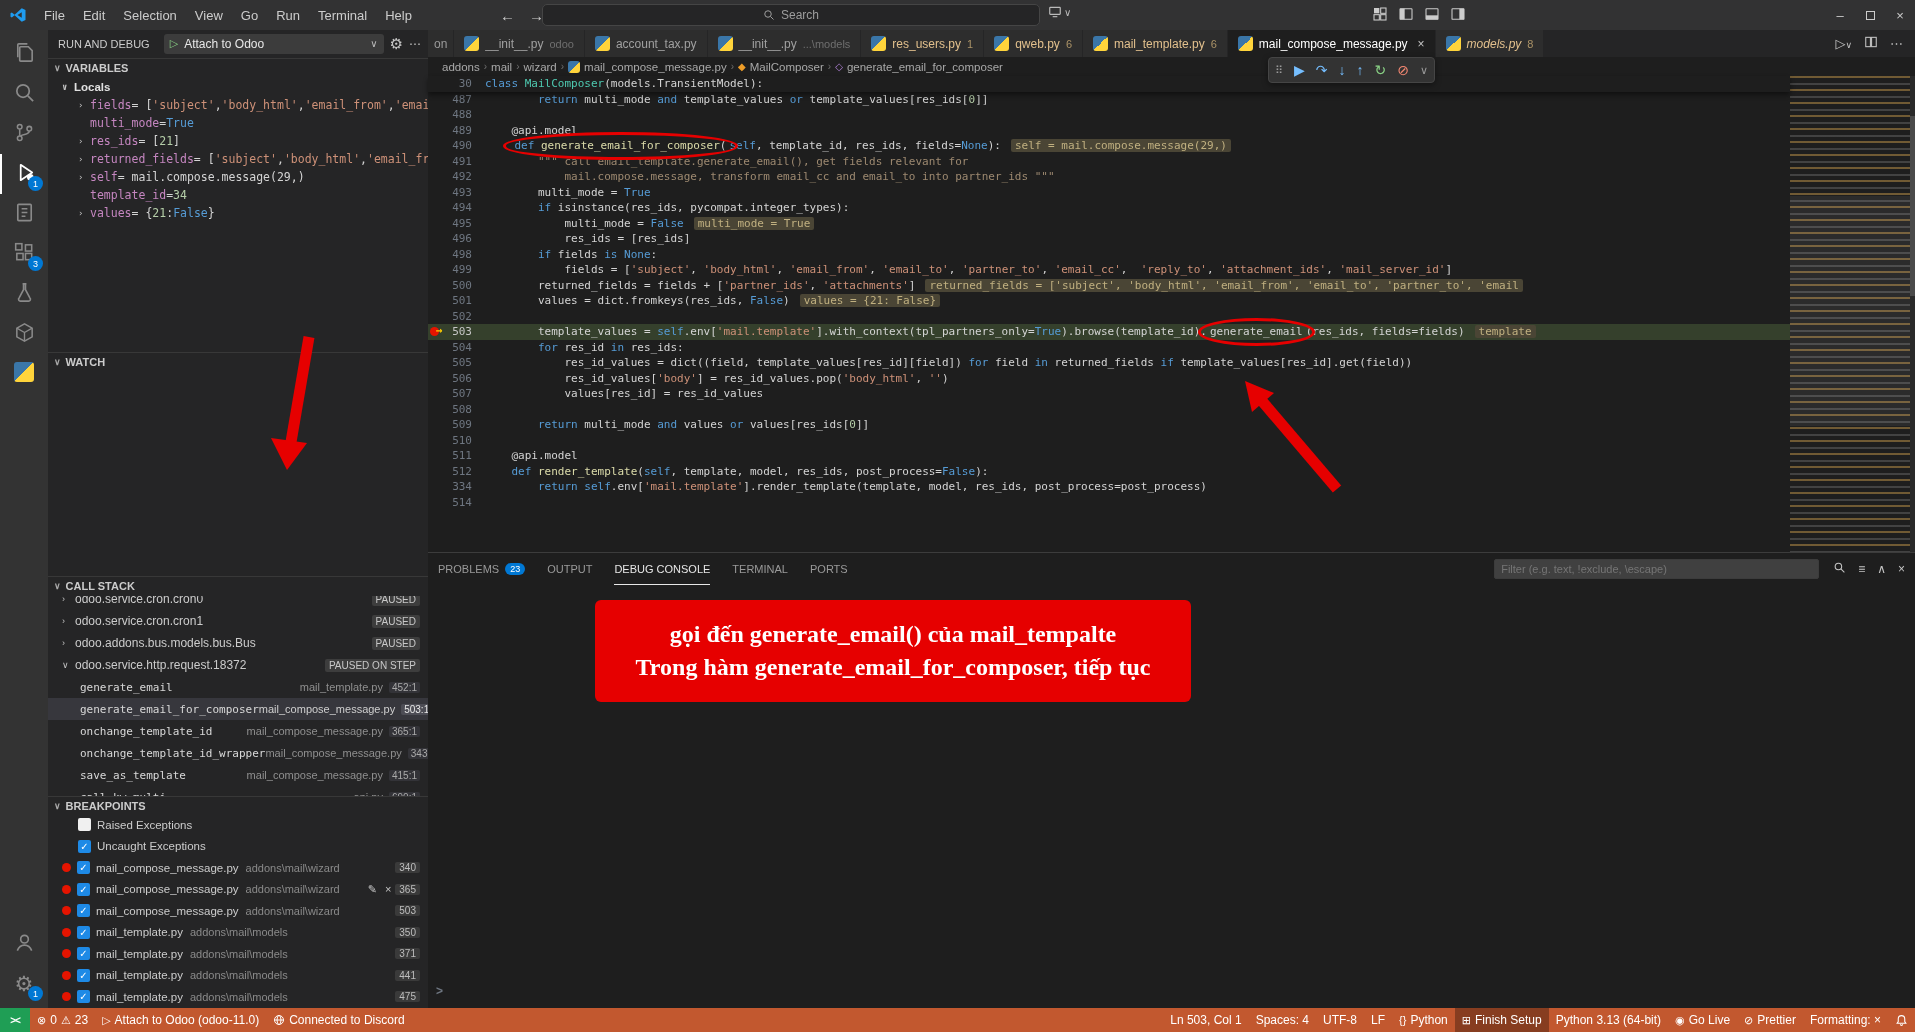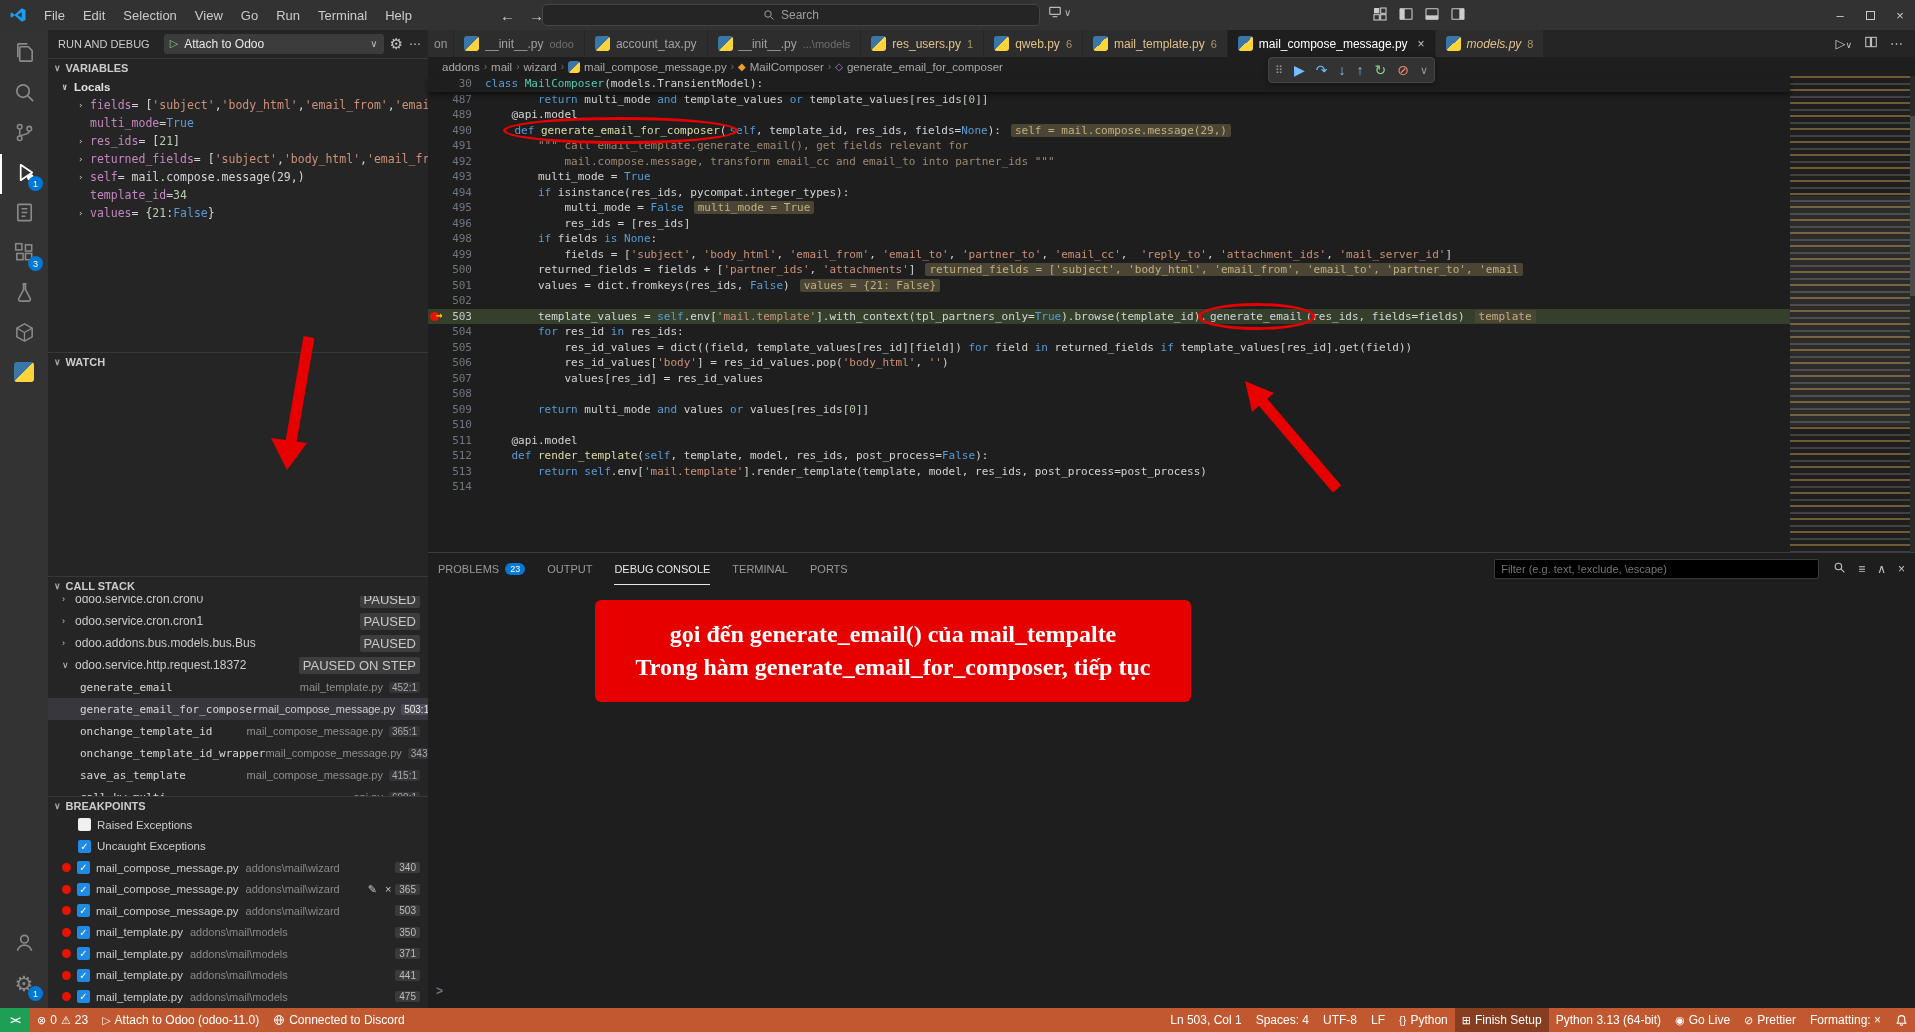--- a/index.html
+++ b/index.html
@@ -48,21 +48,21 @@
   .var-rows{ position:absolute; left:0; top:48px; width:380px; }
   .var-row{ height:18px; display:flex; align-items:center; padding-left:22px; font-size:11.5px; white-space:nowrap; overflow:hidden;}
   .var-row .twist{ width:12px; color:#c5c5c5; font-size:9px; flex:none;}
   .var-name{ color:#c586c0; }
   .scope-row{ padding-left:14px; color:#e0e0e0; font-weight:bold; font-size:11.5px;}
   .tk-p{color:#d4d4d4}.tk-k{color:#569cd6}.tk-f{color:#dcdcaa}.tk-c{color:#4ec9b0}
   .tk-s{color:#ce9178}.tk-n{color:#b5cea8}.tk-d{color:#9d8970}
   .cs-body{ position:absolute; left:0; top:566px; width:380px; height:200px; overflow:hidden; }
   .cs-row{ height:22px; display:flex; align-items:center; padding:0 8px 0 14px; white-space:nowrap; color:#cccccc;}
   .cs-row .twist{ width:13px; font-size:9px; color:#c5c5c5; flex:none;}
-  .cs-badge{ margin-left:auto; background:#3d3d3d; color:#c8c8c8; font-size:13px; padding:1px 4px; border-radius:2px; flex:none;}
+  .cs-badge{ margin-left:auto; background:#3d3d3d; color:#c8c8c8; font-size:10px; padding:1px 4px; border-radius:2px; flex:none;}
   .frame-row{ height:22px; display:flex; align-items:center; padding:0 8px 0 32px; white-space:nowrap;}
   .frame-row.sel{ background:#37373d; }
   .frame-fn{ font-family:"DejaVu Sans Mono", monospace; font-size:11px; color:#d8d8d8;}
   .frame-file{ margin-left:auto; color:#8f8f8f; font-size:11px; }
   .frame-row.sel .frame-file{ color:#cfcfcf; }
   .frame-line{ margin-left:6px; background:#333338; color:#a9a9a9; font-size:10px; padding:0 3px; border-radius:2px;}
   .frame-row.sel .frame-line{ background:#4d4d55; color:#e8e8e8; }
   .bp-rows{ position:absolute; left:0; top:784px; width:380px; }
   .bp-row{ height:21.5px; display:flex; align-items:center; padding:0 8px 0 14px; white-space:nowrap; font-size:11.5px; color:#cccccc;}
   .bp-dot{ width:9px; height:9px; border-radius:50%; background:#e51400; margin-right:6px; flex:none;}
@@ -114,21 +114,21 @@
   .dbg-toolbar{ position:absolute; left:840px; top:27px; height:26px; background:#333333; border:1px solid #454545;
                 border-radius:4px; display:flex; align-items:center; padding:0 6px; gap:11px; font-size:14px; z-index:8;
                 box-shadow:0 2px 6px rgba(0,0,0,.4); }
   .dbg-blue{ color:#75beff; } .dbg-green{ color:#89d185; } .dbg-red{ color:#f48771; } .dbg-grey{ color:#9a9a9a; font-size:11px;}
   
   .panel{ position:absolute; left:0; top:522px; width:1487px; height:456px; background:#1e1e1e; border-top:1px solid #3c3c3c;}
   .panel-head{ height:32px; display:flex; align-items:center; padding:0 10px; }
   .ptab{ font-size:11px; color:#9a9a9a; margin-right:22px; display:flex; align-items:center; gap:6px; height:32px; }
   .ptab.active{ color:#e7e7e7; border-bottom:1px solid #e7e7e7; }
   .ptab .badge{ background:#0078d4; color:#fff; border-radius:8px; font-size:9px; padding:1px 5px;}
-  .pfilter{ margin-left:auto; width:325px; height:20px; background:#000000; border:1px solid #3c3c3c; border-radius:2px;
+  .pfilter{ margin-left:auto; width:325px; height:20px; background:#404040; border:1px solid #3c3c3c; border-radius:2px;
             color:#989898; font-size:11px; padding:0 6px; font-family:"Liberation Sans", sans-serif;}
   .picons{ display:flex; align-items:center; gap:12px; margin-left:14px; color:#c5c5c5; font-size:12px;}
   .prompt{ position:absolute; left:8px; bottom:10px; color:#6e7681; font-size:12px; font-weight:bold;}
   
   .statusbar{ position:absolute; left:0; bottom:0; width:1915px; height:24px; background:#c2582f; display:flex;
               align-items:center; font-size:12px; color:#ffffff; }
   .sb-remote{ width:30px; height:24px; background:#1f9e55; display:flex; align-items:center; justify-content:center;
               font-size:10px; font-weight:bold; letter-spacing:-1px;}
   .sb-seg{ padding:0 7px; display:flex; align-items:center; gap:4px; height:24px; white-space:nowrap;}
   .sb-seg.hl{ background:rgba(0,0,0,.30); }
@@ -587,20 +587,21 @@
       <span class="dbg-red">⊘</span>
       <span class="dbg-grey">∨</span>
     </div>
 
     <div class="codewrap">
       <div class="sticky" id="code-sticky">
           <div class="code-row"><span class="ln">30</span><span class="lc"><span class="tk-k">class </span><span class="tk-c">MailComposer</span><span class="tk-p">(models.TransientModel):</span></span></div>
         </div>
       <div id="code-lines">
           <div class="code-row"><span class="ln">487</span><span class="lc"><span class="tk-p">        </span><span class="tk-k">return </span><span class="tk-p">multi_mode </span><span class="tk-k">and </span><span class="tk-p">template_values </span><span class="tk-k">or </span><span class="tk-p">template_values[res_ids[</span><span class="tk-n">0</span><span class="tk-p">]]</span></span></div>
+          <div class="code-row"><span class="ln">488</span><span class="lc"></span></div>
           <div class="code-row"><span class="ln">489</span><span class="lc"><span class="tk-p">    @api.model</span></span></div>
           <div class="code-row"><span class="ln">490</span><span class="lc"><span class="tk-p">    </span><span class="circle"><span class="tk-k">def </span><span class="tk-f">generate_email_for_composer</span><span class="tk-p">(</span></span><span class="tk-k">self</span><span class="tk-p">, template_id, res_ids, fields=</span><span class="tk-k">None</span><span class="tk-p">):</span></span><span class="hint">self = mail.compose.message(29,)</span></div>
           <div class="code-row"><span class="ln">491</span><span class="lc"><span class="tk-p">        </span><span class="tk-d">""" call email_template.generate_email(), get fields relevant for</span></span></div>
           <div class="code-row"><span class="ln">492</span><span class="lc"><span class="tk-d">            mail.compose.message, transform email_cc and email_to into partner_ids """</span></span></div>
           <div class="code-row"><span class="ln">493</span><span class="lc"><span class="tk-p">        multi_mode = </span><span class="tk-k">True</span></span></div>
           <div class="code-row"><span class="ln">494</span><span class="lc"><span class="tk-p">        </span><span class="tk-k">if </span><span class="tk-p">isinstance(res_ids, pycompat.integer_types):</span></span></div>
           <div class="code-row"><span class="ln">495</span><span class="lc"><span class="tk-p">            multi_mode = </span><span class="tk-k">False</span></span><span class="hint">multi_mode = True</span></div>
           <div class="code-row"><span class="ln">496</span><span class="lc"><span class="tk-p">            res_ids = [res_ids]</span></span></div>
           <div class="code-row"><span class="ln">498</span><span class="lc"><span class="tk-p">        </span><span class="tk-k">if </span><span class="tk-p">fields </span><span class="tk-k">is </span><span class="tk-k">None</span><span class="tk-p">:</span></span></div>
           <div class="code-row"><span class="ln">499</span><span class="lc"><span class="tk-p">            fields = [</span><span class="tk-s">'subject'</span><span class="tk-p">, </span><span class="tk-s">'body_html'</span><span class="tk-p">, </span><span class="tk-s">'email_from'</span><span class="tk-p">, </span><span class="tk-s">'email_to'</span><span class="tk-p">, </span><span class="tk-s">'partner_to'</span><span class="tk-p">, </span><span class="tk-s">'email_cc'</span><span class="tk-p">,  </span><span class="tk-s">'reply_to'</span><span class="tk-p">, </span><span class="tk-s">'attachment_ids'</span><span class="tk-p">, </span><span class="tk-s">'mail_server_id'</span><span class="tk-p">]</span></span></div>
@@ -610,21 +611,21 @@
           <div class="code-row cur"><span class="gut-mark"><span class="gut-dot"></span><span class="gut-arrow">→</span></span><span class="ln">503</span><span class="lc"><span class="tk-p">        template_values = </span><span class="tk-k">self</span><span class="tk-p">.env[</span><span class="tk-s">'mail.template'</span><span class="tk-p">].with_context(tpl_partners_only=</span><span class="tk-k">True</span><span class="tk-p">).browse(template_id).</span><span class="circle"><span class="tk-p">generate_email</span></span><span class="tk-p">(res_ids, fields=fields)</span></span><span class="hint">template</span></div>
           <div class="code-row"><span class="ln">504</span><span class="lc"><span class="tk-p">        </span><span class="tk-k">for </span><span class="tk-p">res_id </span><span class="tk-k">in </span><span class="tk-p">res_ids:</span></span></div>
           <div class="code-row"><span class="ln">505</span><span class="lc"><span class="tk-p">            res_id_values = dict((field, template_values[res_id][field]) </span><span class="tk-k">for </span><span class="tk-p">field </span><span class="tk-k">in </span><span class="tk-p">returned_fields </span><span class="tk-k">if </span><span class="tk-p">template_values[res_id].get(field))</span></span></div>
           <div class="code-row"><span class="ln">506</span><span class="lc"><span class="tk-p">            res_id_values[</span><span class="tk-s">'body'</span><span class="tk-p">] = res_id_values.pop(</span><span class="tk-s">'body_html'</span><span class="tk-p">, </span><span class="tk-s">''</span><span class="tk-p">)</span></span></div>
           <div class="code-row"><span class="ln">507</span><span class="lc"><span class="tk-p">            values[res_id] = res_id_values</span></span></div>
           <div class="code-row"><span class="ln">508</span><span class="lc"></span></div>
           <div class="code-row"><span class="ln">509</span><span class="lc"><span class="tk-p">        </span><span class="tk-k">return </span><span class="tk-p">multi_mode </span><span class="tk-k">and </span><span class="tk-p">values </span><span class="tk-k">or </span><span class="tk-p">values[res_ids[</span><span class="tk-n">0</span><span class="tk-p">]]</span></span></div>
           <div class="code-row"><span class="ln">510</span><span class="lc"></span></div>
           <div class="code-row"><span class="ln">511</span><span class="lc"><span class="tk-p">    @api.model</span></span></div>
           <div class="code-row"><span class="ln">512</span><span class="lc"><span class="tk-p">    </span><span class="tk-k">def </span><span class="tk-f">render_template</span><span class="tk-p">(</span><span class="tk-k">self</span><span class="tk-p">, template, model, res_ids, post_process=</span><span class="tk-k">False</span><span class="tk-p">):</span></span></div>
-          <div class="code-row"><span class="ln">513</span><span class="lc"><span class="tk-p">        </span><span class="tk-k">return </span><span class="tk-k">self</span><span class="tk-p">.env[</span><span class="tk-s">'mail.template'</span><span class="tk-p">].render_template(template, model, res_ids, post_process=post_process)</span></span></div>
+          <div class="code-row"><span class="ln">334</span><span class="lc"><span class="tk-p">        </span><span class="tk-k">return </span><span class="tk-k">self</span><span class="tk-p">.env[</span><span class="tk-s">'mail.template'</span><span class="tk-p">].render_template(template, model, res_ids, post_process=post_process)</span></span></div>
           <div class="code-row"><span class="ln">514</span><span class="lc"></span></div>
         </div>
     </div>
 
     <div class="minimap">
         <div class="vp"></div>
       </div>
     <div class="scrollbar">
         <div class="thumb"></div>
       </div>

